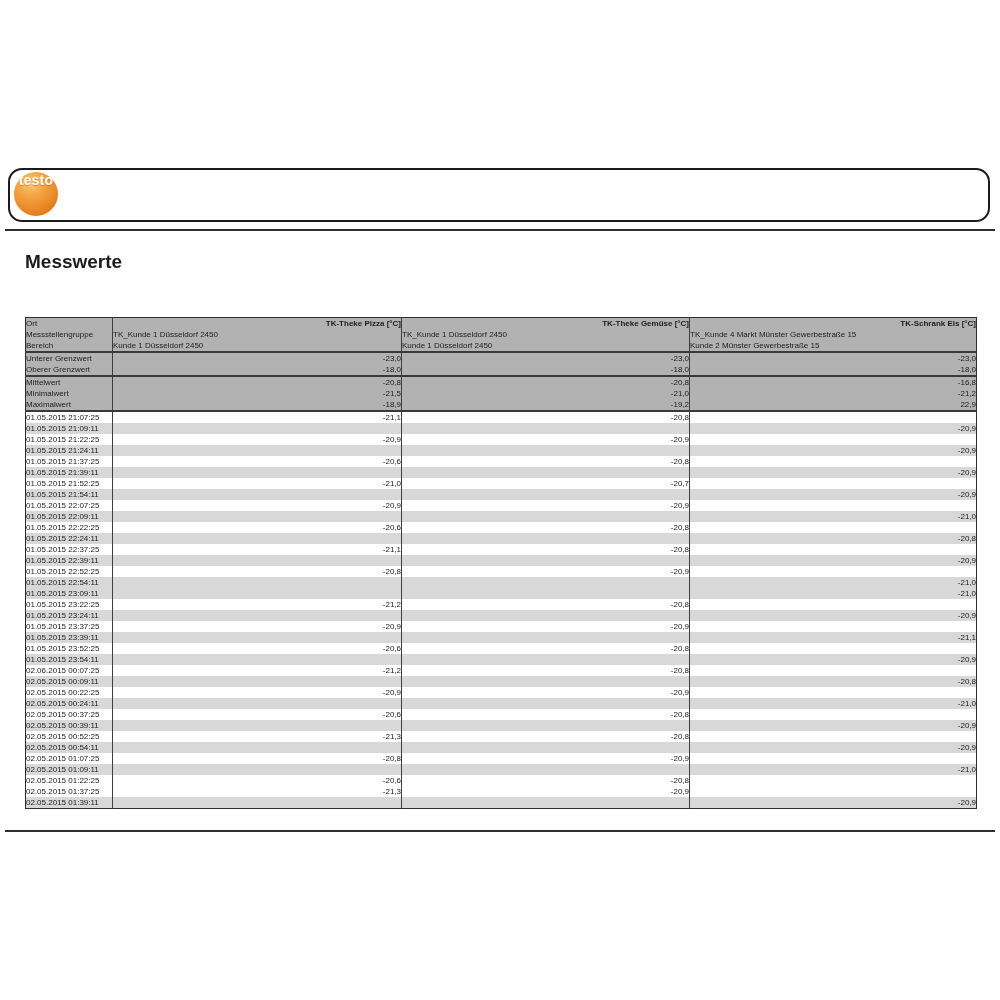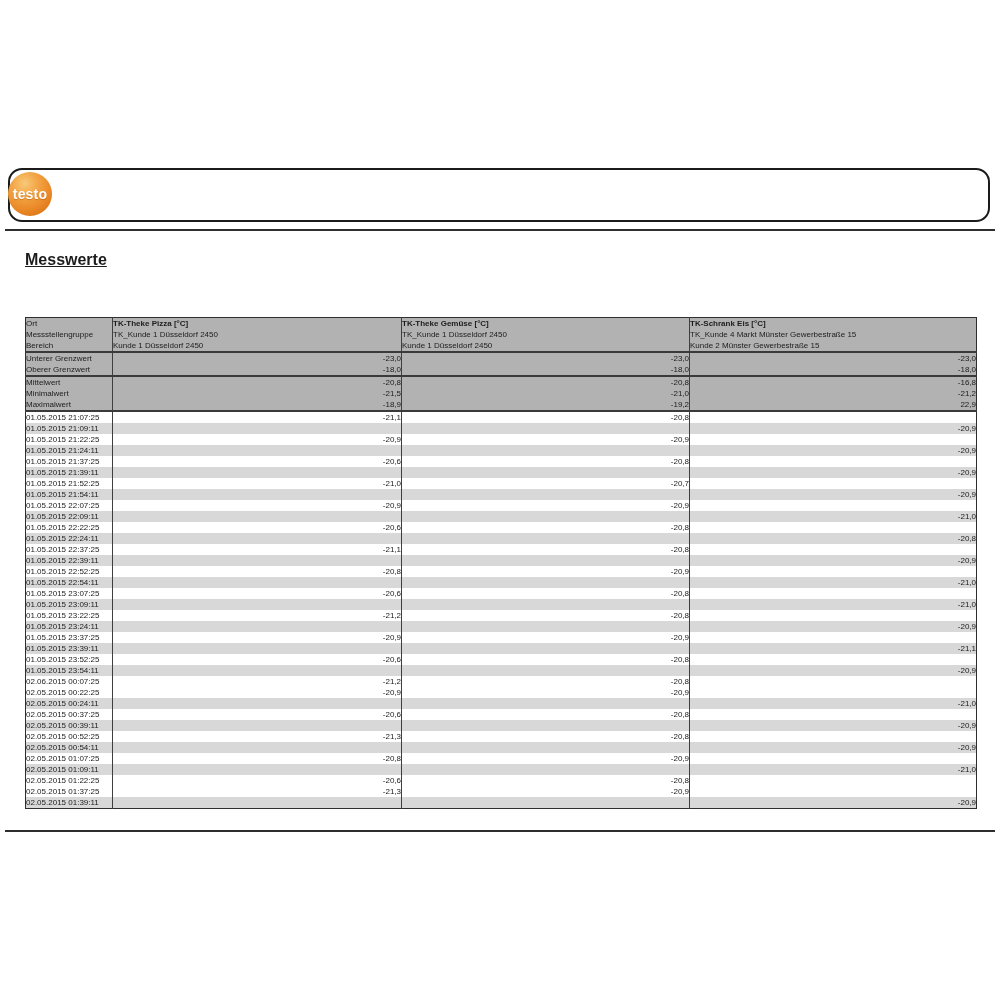--- a/index.html
+++ b/index.html
@@ -1,48 +1,48 @@
 <!DOCTYPE html>
 <html><head>
 <meta charset="utf-8">
 <style>
   html,body{margin:0;padding:0;background:#fff;}
   body{width:1000px;height:1000px;font-family:"Liberation Sans",sans-serif;color:#1c1c1c;}
   .page{position:relative;width:1000px;height:1000px;background:#fff;overflow:hidden;}
 
   .header-box{position:absolute;left:8px;top:168px;width:978px;height:50px;
     border:2px solid #1b1b1b;border-radius:14px;background:#fff;}
-  .logo{position:absolute;left:8px;top:172px;width:44px;height:44px;border-radius:50%;
+  .logo{position:absolute;left:14px;top:172px;width:44px;height:44px;border-radius:50%;
     background:radial-gradient(circle at 38% 26%, #f8c979 0%, #f3a84a 28%, #ec8c2a 58%, #dd7719 82%, #cd6c12 100%);
-    display:flex;align-items:center;justify-content:center;z-index:2;}
+    display:flex;align-items:flex-start;justify-content:center;z-index:2;}
   .logo span{color:#fff;font-weight:bold;font-size:14px;letter-spacing:.2px;
     text-shadow:0 1px 1px rgba(150,80,0,.45);}
   .doc-title{position:absolute;left:0;top:170px;width:100%;text-align:center;
     font-size:18px;font-weight:bold;line-height:20px;}
   .doc-range{position:absolute;left:0;top:200px;width:100%;text-align:center;
     font-size:11px;font-weight:bold;}
   .created{position:absolute;right:20px;top:192px;font-size:10px;line-height:13px;color:#222;}
   .created .val{margin-left:5px;}
   .created .line2{padding-left:8px;}
 
   .sep-top{position:absolute;left:5px;top:229px;width:990px;height:2px;background:#2e2e2e;}
   .sep-bottom{position:absolute;left:5px;top:830px;width:990px;height:2px;background:#2e2e2e;}
 
-  .section-title{position:absolute;left:25px;top:251px;font-size:16px;font-weight:bold;text-decoration:underline;}
+  .section-title{position:absolute;left:25px;top:251px;font-size:19px;font-weight:bold;}
 
   table.meas{position:absolute;left:25px;top:289px;width:951px;border-collapse:collapse;
     table-layout:fixed;font-size:8px;border:1.5px solid #2e2e2e;margin-top:28px;}
   table.meas td{padding:0;line-height:11px;white-space:nowrap;overflow:hidden;
     vertical-align:top;border-left:1px solid #3f3f3f;}
   table.meas td:first-child{border-left:none;}
   tr.hblock td{background:#b2b2b2;border-bottom:2px solid #3a3a3a;}
   tr.hblock td div{line-height:11px;}
   td.lab{padding-left:2px;}
   td.colhead{padding-left:3px;}
-  td.colhead div.b{font-weight:bold;}
+  td.colhead div.b{font-weight:bold;text-align:right;}
   td.num, td.num div{text-align:right;}
   td.num{padding-right:3px;}
   tr.data td{height:11px;background:#fff;}
   tr.data.shaded td{background:#d8d8d8;}
 </style>
 </head>
 <body>
 
 <div class="page">
 
@@ -221,26 +221,20 @@
           <td class="num">-20,8</td>
           <td class="num">-20,9</td>
           <td class="num"></td>
         </tr>
         <tr class="data shaded">
           <td class="lab">01.05.2015 22:54:11</td>
           <td class="num"></td>
           <td class="num"></td>
           <td class="num">-21,0</td>
         </tr>
-        <tr class="data">
-          <td class="lab">01.05.2015 23:07:25</td>
-          <td class="num">-20,6</td>
-          <td class="num">-20,8</td>
-          <td class="num"></td>
-        </tr>
         <tr class="data shaded">
           <td class="lab">01.05.2015 23:09:11</td>
           <td class="num"></td>
           <td class="num"></td>
           <td class="num">-21,0</td>
         </tr>
         <tr class="data">
           <td class="lab">01.05.2015 23:22:25</td>
           <td class="num">-21,2</td>
           <td class="num">-20,8</td>
@@ -275,20 +269,26 @@
           <td class="num"></td>
           <td class="num"></td>
           <td class="num">-20,9</td>
         </tr>
         <tr class="data">
           <td class="lab">02.06.2015 00:07:25</td>
           <td class="num">-21,2</td>
           <td class="num">-20,8</td>
           <td class="num"></td>
         </tr>
+        <tr class="data shaded">
+          <td class="lab">02.05.2015 00:09:11</td>
+          <td class="num"></td>
+          <td class="num"></td>
+          <td class="num">-20,8</td>
+        </tr>
         <tr class="data">
           <td class="lab">02.05.2015 00:22:25</td>
           <td class="num">-20,9</td>
           <td class="num">-20,9</td>
           <td class="num"></td>
         </tr>
         <tr class="data shaded">
           <td class="lab">02.05.2015 00:24:11</td>
           <td class="num"></td>
           <td class="num"></td>

